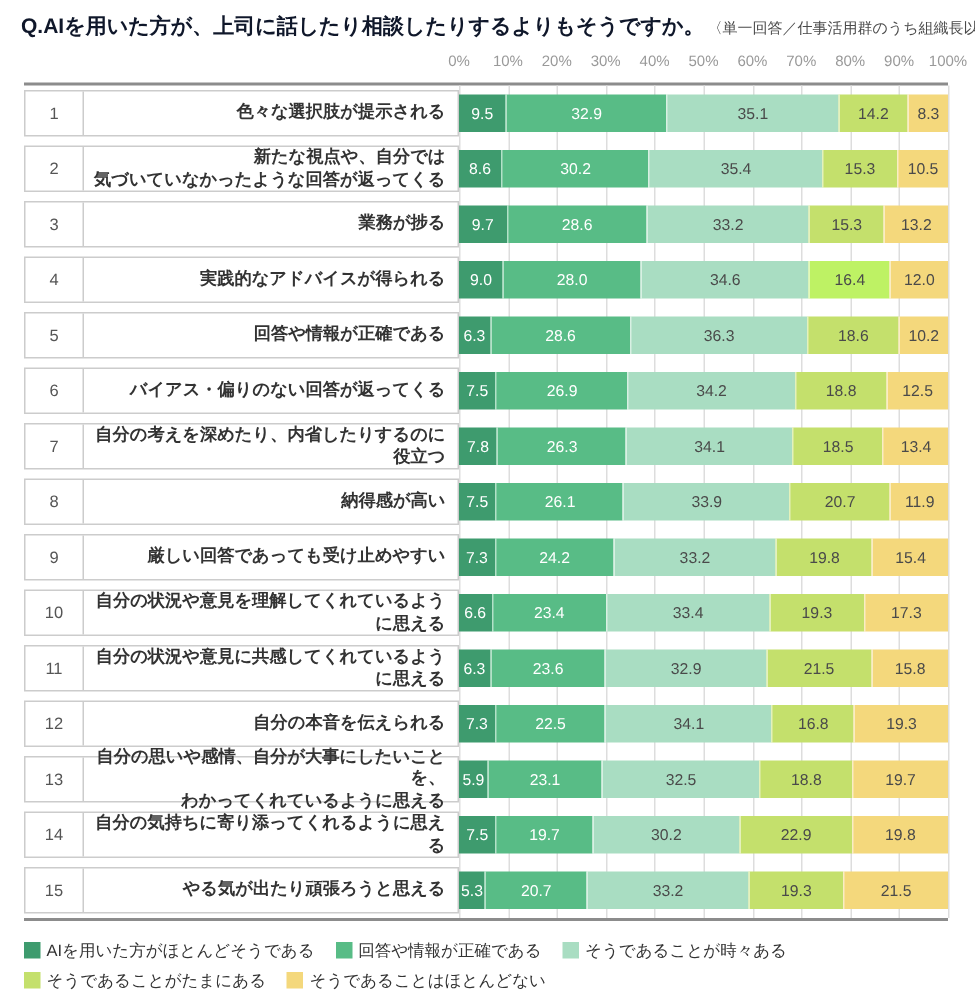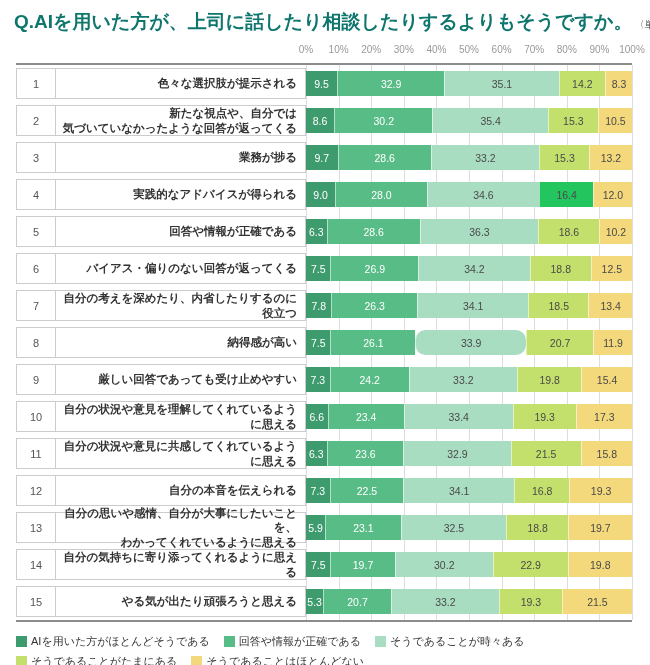--- a/index.html
+++ b/index.html
@@ -1,20 +1,20 @@
 <!DOCTYPE html>
 <html><head>
 <meta charset="utf-8">
 <style>
   html,body{margin:0;padding:0;background:#fff;}
   body{width:650px;height:665px;font-family:"Liberation Sans",sans-serif;-webkit-font-smoothing:antialiased;}
   .page{position:relative;width:650px;height:665px;background:#fff;overflow:hidden;}
 
   .title-row{margin:9px 6px 0 14px;white-space:nowrap;}
-  .chart-title{font-size:19px;font-weight:bold;color:#0f766e;}
+  .chart-title{font-size:14px;font-weight:bold;color:#0f172a;}
   .chart-subtitle{font-size:10px;color:#4a4a4a;margin-left:2px;}
 
   .axis{position:relative;margin-left:16px;width:616px;height:15px;margin-top:9px;}
   .tick{position:absolute;top:0;transform:translateX(-50%);font-size:10px;color:#999;}
 
   .table{position:relative;margin-left:16px;width:616px;border-top:2px solid #8c8c8c;border-bottom:2px solid #8c8c8c;margin-top:4px;}
   .gridline{position:absolute;top:0;bottom:0;width:1px;background:#ddd;z-index:0;}
 
   .rows{position:relative;z-index:1;}
   .row{position:relative;height:37px;}
@@ -110,21 +110,21 @@
         </div>
         <div class="row">
           <div class="rowbox">
             <div class="num">4</div>
             <div class="label">実践的なアドバイスが得られる</div>
           </div>
           <div class="bar">
             <div class="seg" style="width: 9%; background: rgb(62, 155, 110); color: rgb(255, 255, 255);">9.0</div>
             <div class="seg" style="width: 28%; background: rgb(88, 188, 134); color: rgb(255, 255, 255);">28.0</div>
             <div class="seg" style="width: 34.6%; background: rgb(169, 221, 194); color: rgb(74, 74, 74);">34.6</div>
-            <div class="seg" style="width: 16.4%; background: #22c55e; color: rgb(74, 74, 74);">16.4</div>
+            <div class="seg" style="width: 16.4%; background: #bef264; color: rgb(74, 74, 74);">16.4</div>
             <div class="seg" style="width: 12%; background: rgb(244, 216, 124); color: rgb(74, 74, 74);">12.0</div>
           </div>
         </div>
         <div class="row">
           <div class="rowbox">
             <div class="num">5</div>
             <div class="label">回答や情報が正確である</div>
           </div>
           <div class="bar">
             <div class="seg" style="width: 6.3%; background: rgb(62, 155, 110); color: rgb(255, 255, 255);">6.3</div>
@@ -161,21 +161,21 @@
           </div>
         </div>
         <div class="row">
           <div class="rowbox">
             <div class="num">8</div>
             <div class="label">納得感が高い</div>
           </div>
           <div class="bar">
             <div class="seg" style="width: 7.5%; background: rgb(62, 155, 110); color: rgb(255, 255, 255);">7.5</div>
             <div class="seg" style="width: 26.1%; background: rgb(88, 188, 134); color: rgb(255, 255, 255);">26.1</div>
-            <div class="seg" style="width: 33.9%; background: rgb(169, 221, 194); color: rgb(74, 74, 74); border-radius: 10px;">33.9</div>
+            <div class="seg" style="width: 33.9%; background: rgb(169, 221, 194); color: rgb(74, 74, 74);">33.9</div>
             <div class="seg" style="width: 20.7%; background: rgb(196, 224, 108); color: rgb(74, 74, 74);">20.7</div>
             <div class="seg" style="width: 11.9%; background: rgb(244, 216, 124); color: rgb(74, 74, 74);">11.9</div>
           </div>
         </div>
         <div class="row">
           <div class="rowbox">
             <div class="num">9</div>
             <div class="label">厳しい回答であっても受け止めやすい</div>
           </div>
           <div class="bar">

